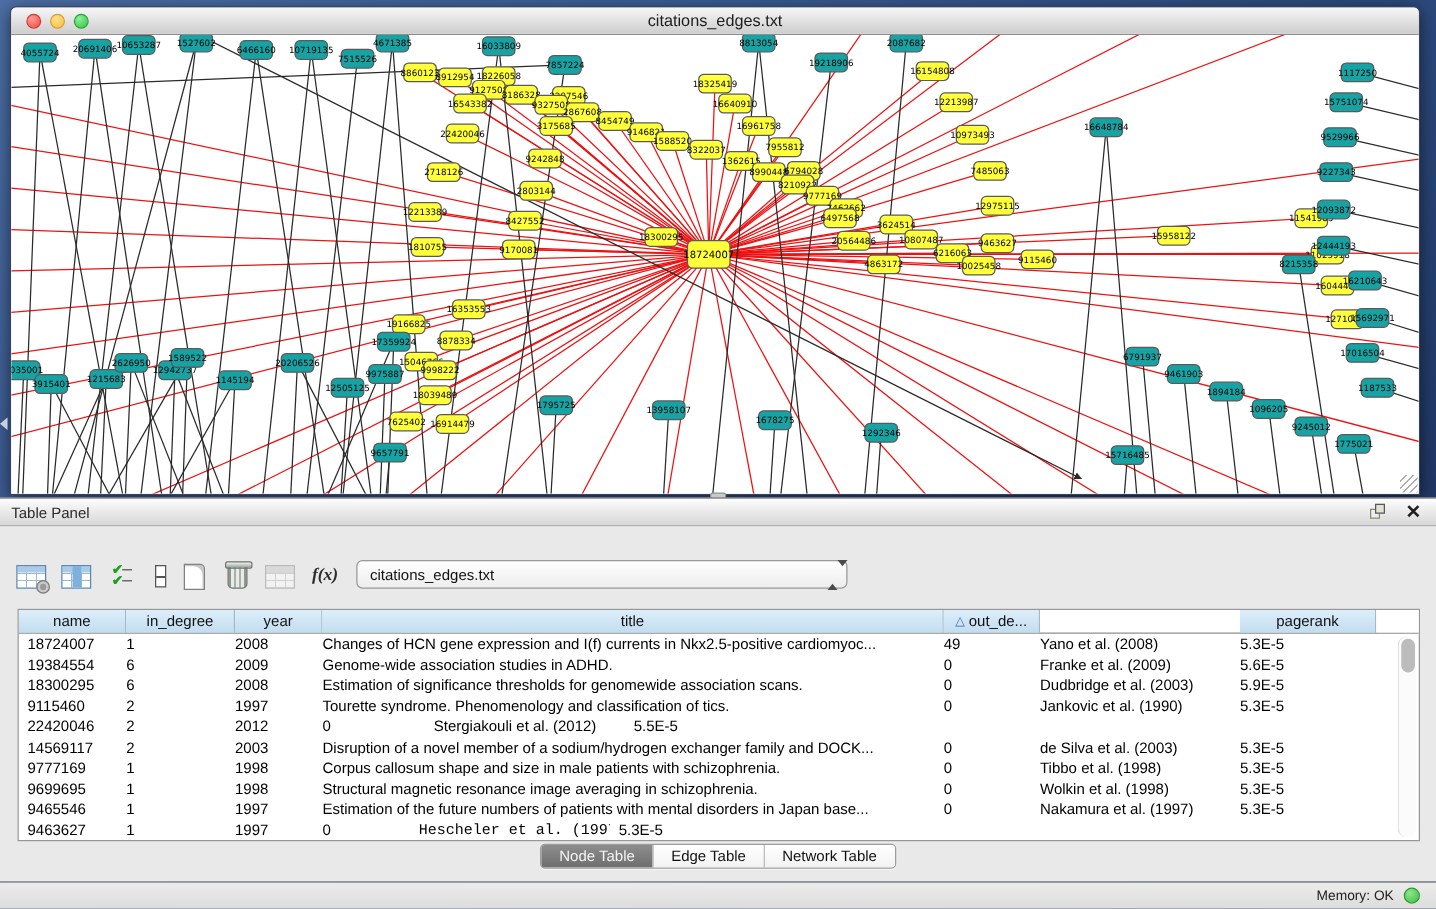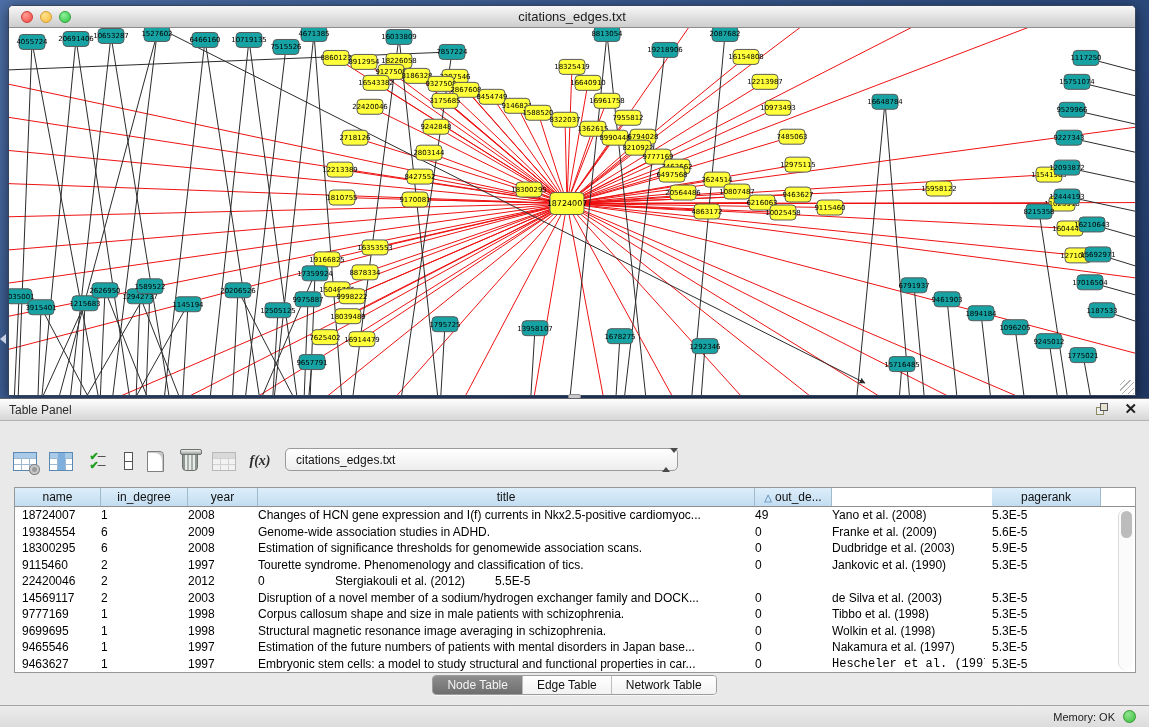--- a/index.html
+++ b/index.html
@@ -819,21 +819,21 @@
           <div class="td" style="width: 497px;">Tourette syndrome. Phenomenology and classification of tics.</div>
           <div class="td" style="width: 77px;">0</div>
           <div class="td" style="width: 160px;">Jankovic et al. (1990)</div>
           <div class="td" style="width: 109px;">5.3E-5</div>
         </div>
         <div class="tr">
           <div class="td" style="width: 79px;">22420046</div>
           <div class="td" style="width: 87px;">2</div>
           <div class="td" style="width: 70px;">2012</div>
           <div class="td" style="width: 77px;">0</div>
-          <div class="td" style="width: 160px;">Stergiakouli et al. (2012)</div>
+          <div class="td" style="width: 160px; margin-left: 12px;">Stergiakouli et al. (2012)</div>
           <div class="td" style="width: 109px;">5.5E-5</div>
         </div>
         <div class="tr">
           <div class="td" style="width: 79px;">14569117</div>
           <div class="td" style="width: 87px;">2</div>
           <div class="td" style="width: 70px;">2003</div>
           <div class="td" style="width: 497px;">Disruption of a novel member of a sodium/hydrogen exchanger family and DOCK...</div>
           <div class="td" style="width: 77px;">0</div>
           <div class="td" style="width: 160px;">de Silva et al. (2003)</div>
           <div class="td" style="width: 109px;">5.3E-5</div>
@@ -862,21 +862,20 @@
           <div class="td" style="width: 70px;">1997</div>
           <div class="td" style="width: 497px;">Estimation of the future numbers of patients with mental disorders in Japan base...</div>
           <div class="td" style="width: 77px;">0</div>
           <div class="td" style="width: 160px;">Nakamura et al. (1997)</div>
           <div class="td" style="width: 109px;">5.3E-5</div>
         </div>
         <div class="tr">
           <div class="td" style="width: 79px;">9463627</div>
           <div class="td" style="width: 87px;">1</div>
           <div class="td" style="width: 70px;">1997</div>
-          <div class="td" style="width: 497px;">Embryonic stem cells: a model to study structural and functional properties in car...</div>
           <div class="td" style="width: 77px;">0</div>
           <div class="td" style="width: 160px; font-family: Liberation Mono, monospace;">Hescheler et al. (1997)</div>
           <div class="td" style="width: 109px;">5.3E-5</div>
         </div>
       </div>
     <div id="tbl-scroll">
       <div id="tbl-thumb"></div>
     </div>
   </div>
 

